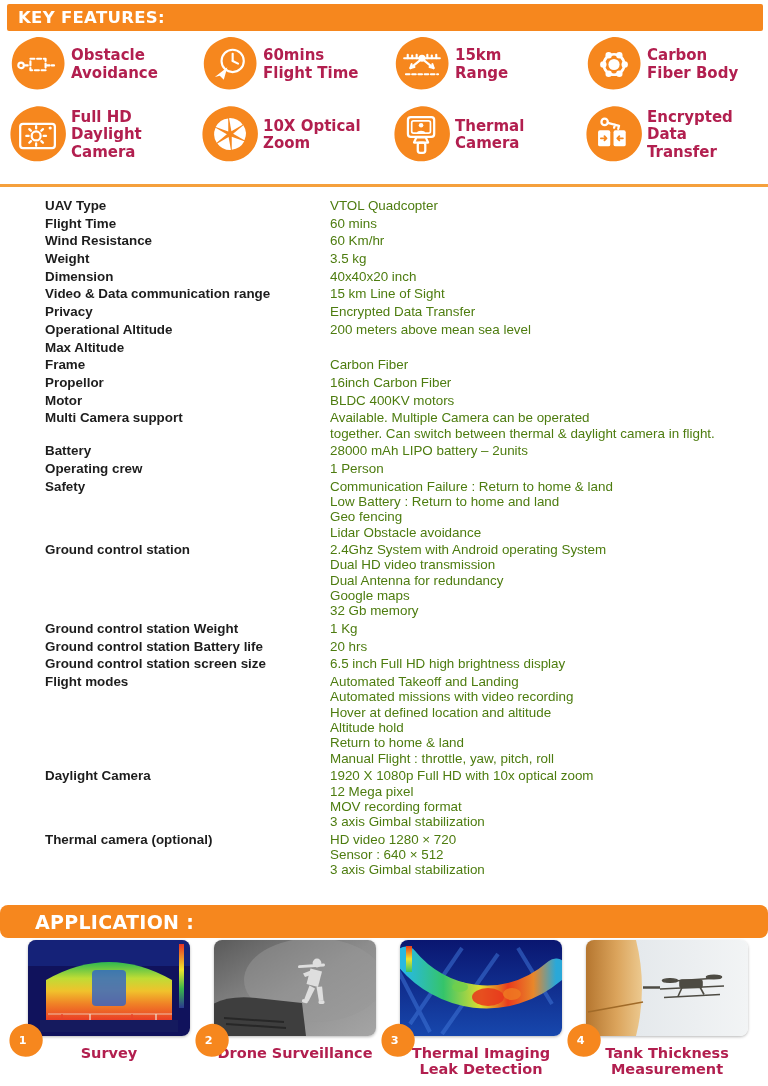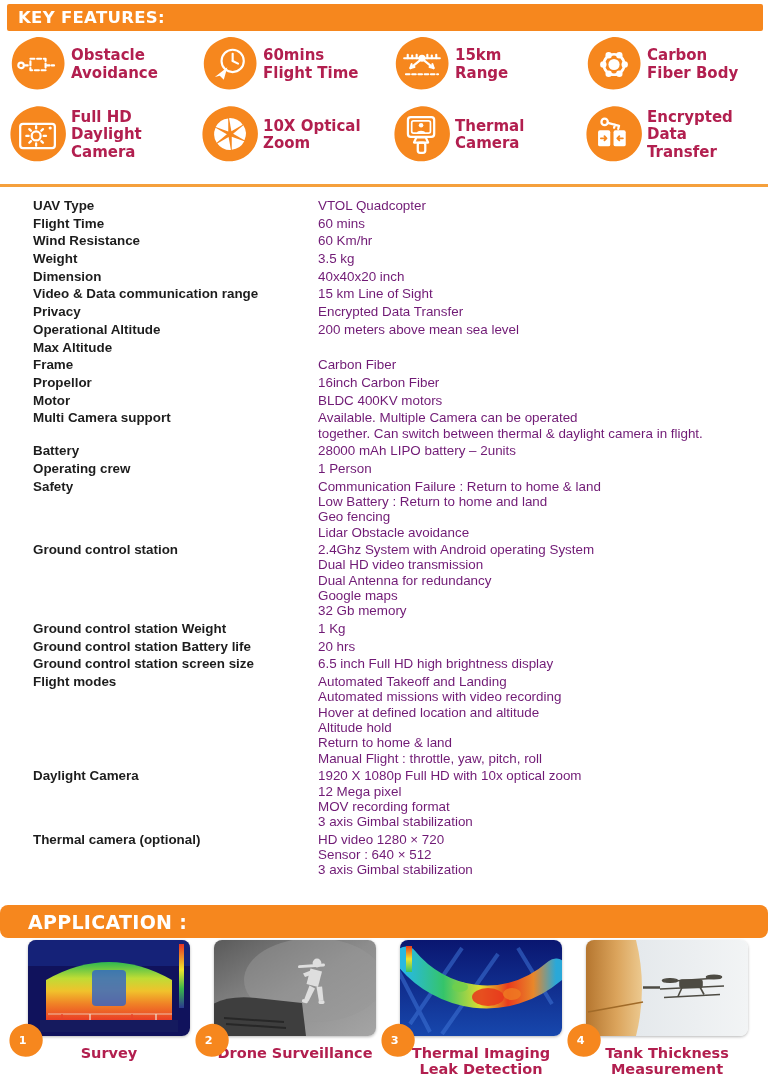--- a/index.html
+++ b/index.html
@@ -22,31 +22,31 @@
   }
   .feature{display:flex;align-items:center;gap:3px;}
   .blob-svg{flex:0 0 auto;}
   .blob-bg{fill:#F6871E;}
   .feature-label{
     font-family:"DejaVu Sans", sans-serif;font-weight:bold;
     color:#B21F4F;font-size:15px;line-height:1.14;white-space:pre-line;
   }
   .rule{position:absolute;top:184px;left:0;width:768px;height:3px;background:#F5A03C;}
   .specs{position:absolute;top:198px;left:33px;width:723px;}
-  .spec-row{display:flex;margin-bottom:2.4px;}
+  .spec-row{display:flex;margin-bottom:2.4px;margin-left:12px;}
   .spec-label{
     width:285px;flex:0 0 285px;box-sizing:border-box;padding-right:12px;
     font-weight:bold;color:#1d1d1d;font-size:13.4px;line-height:15.3px;
   }
   .spec-value{
-    white-space:pre-line;color:#701a75;font-size:13.4px;line-height:15.3px;
+    white-space:pre-line;color:#4d7c0f;font-size:13.4px;line-height:15.3px;
   }
   .banner-app{
     position:absolute;top:905px;left:0;width:768px;height:33px;
-    border-radius:8px;padding-left:28px;font-size:19px;letter-spacing:.3px;
+    border-radius:8px;padding-left:35px;font-size:19px;letter-spacing:.3px;
   }
   .apps{position:absolute;top:940px;left:28px;display:flex;gap:24px;}
   .app{position:relative;width:162px;}
   .app-image{
     width:162px;height:96px;border-radius:8px;overflow:hidden;
     box-shadow:0 1px 3px rgba(0,0,0,.28);line-height:0;
   }
   .app-badge{position:absolute;left:-20px;top:82px;width:36px;height:38px;z-index:2;}
   .badge-num{
     font-family:"DejaVu Sans", sans-serif;font-weight:bold;font-size:20px;fill:#fff;

